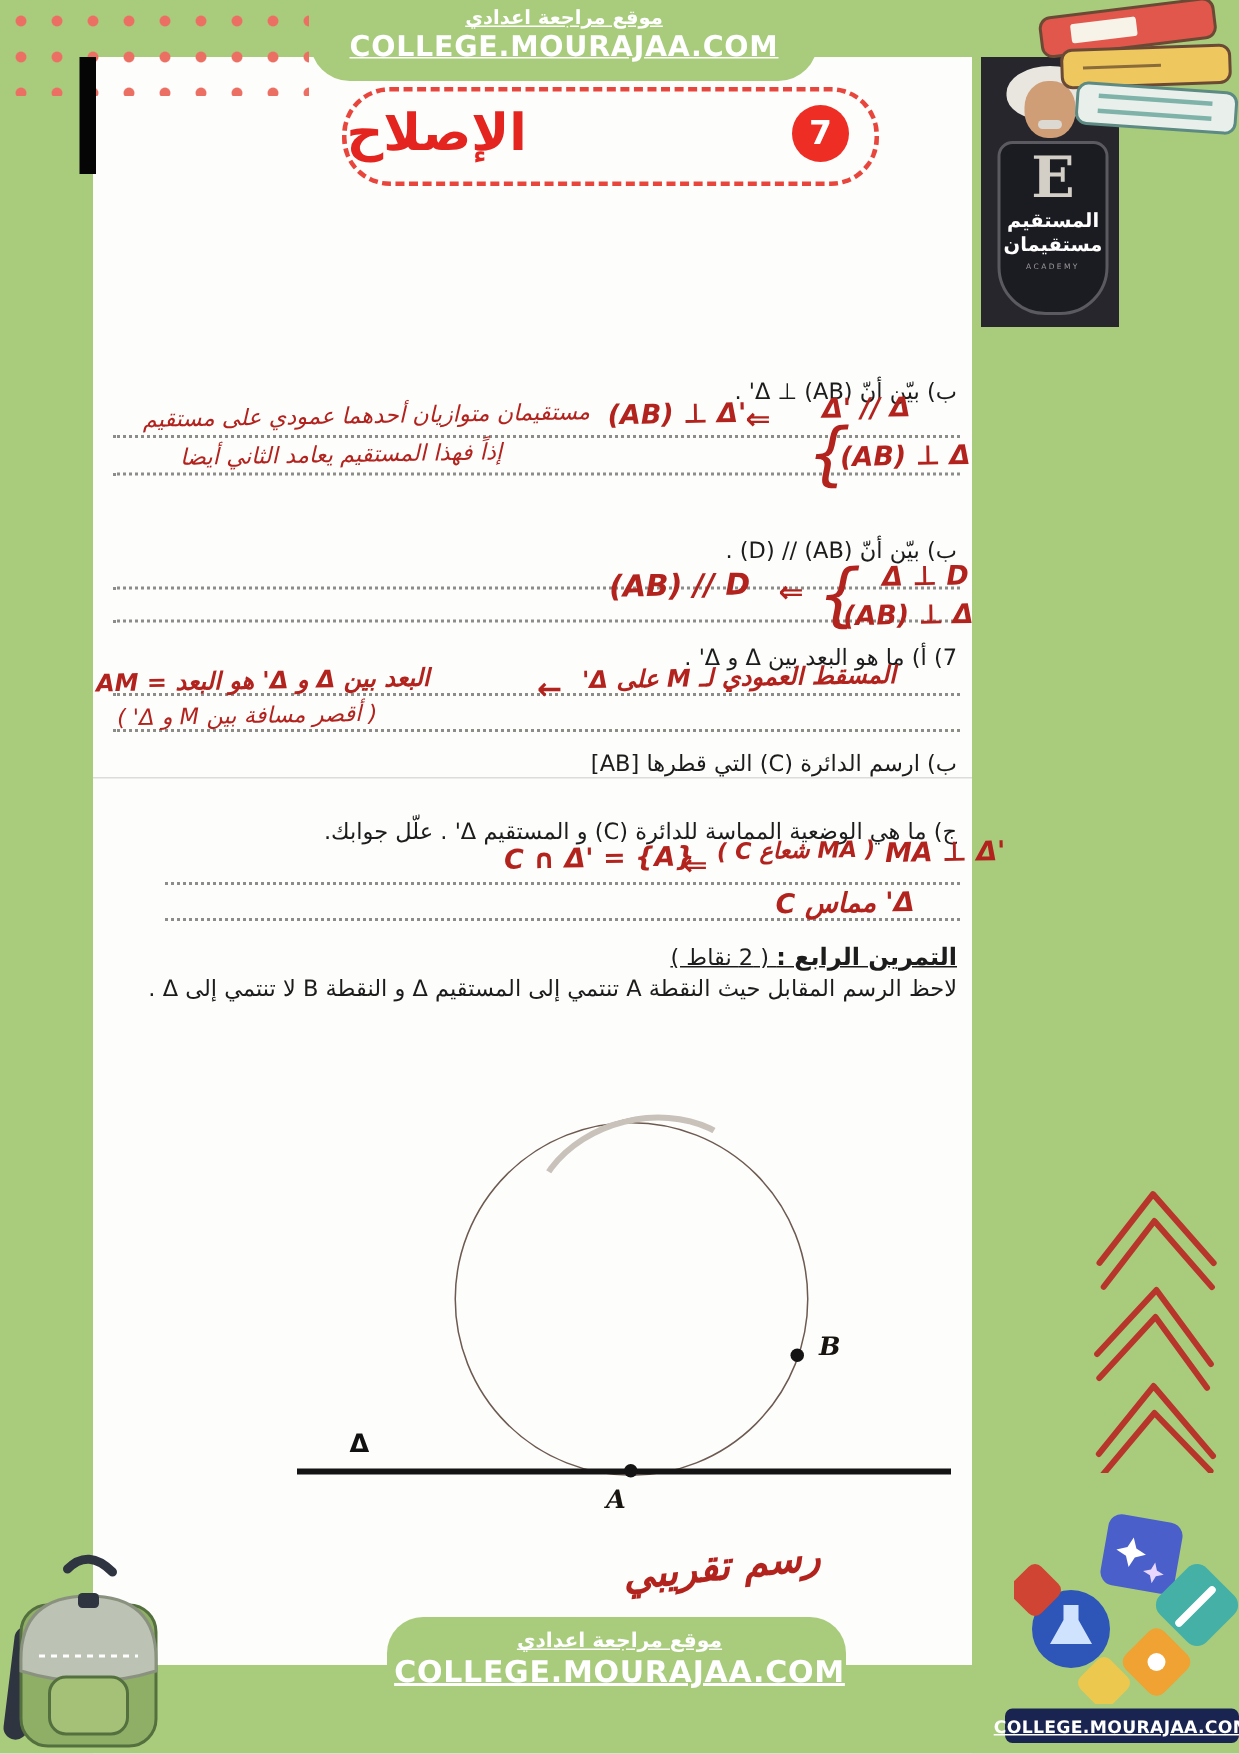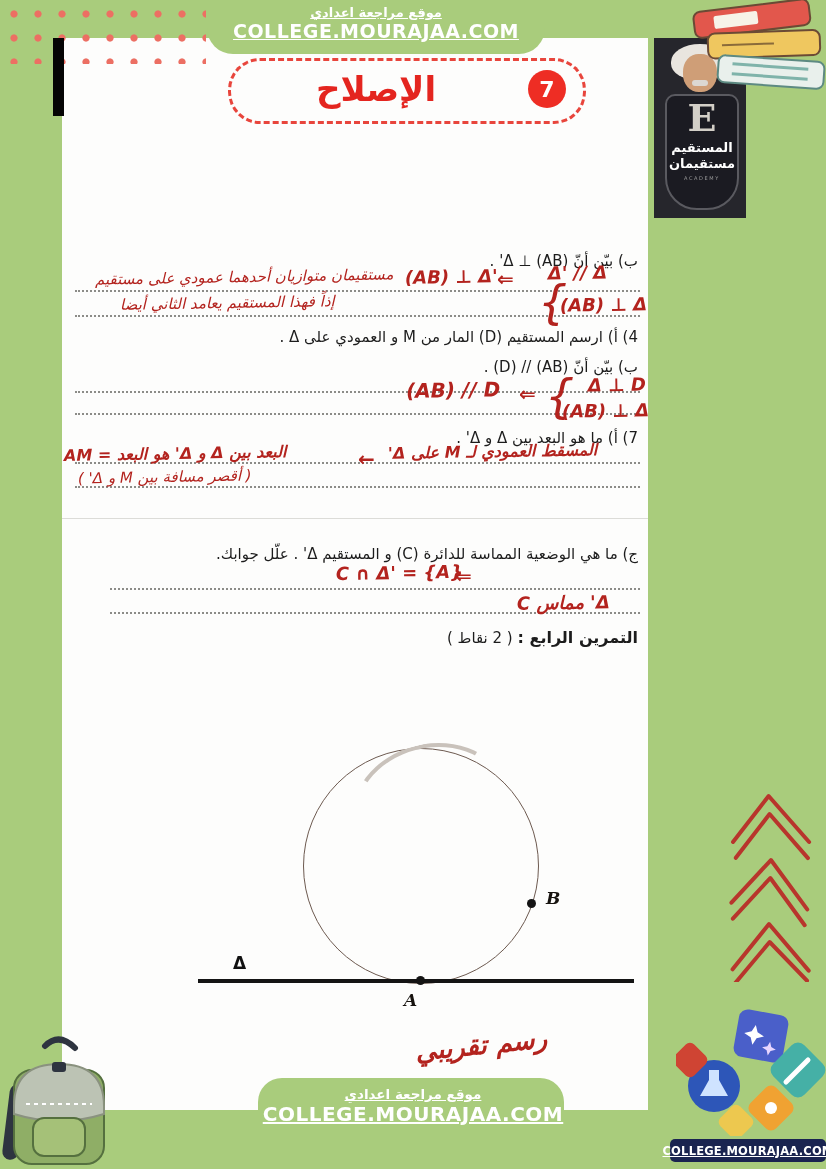--- a/index.html
+++ b/index.html
@@ -13,38 +13,38 @@
   .dots{left:0;top:0;width:206px;height:64px;
         background-image:radial-gradient(circle,var(--dot,#ec6f63) 3.2px,transparent 4px);
         background-size:24px 24px;background-position:2px 2px;}
   
   .top-tab{left:207px;top:0;width:338px;height:54px;background:var(--green,#a9cc7c);
            border-radius:0 0 26px 26px;text-align:center;}
   .tab-l1{margin-top:5px;font-size:13px;font-weight:bold;color:#fff;text-decoration:underline;}
   .tab-l2{font-size:19px;font-weight:bold;color:#fff;text-decoration:underline;letter-spacing:.5px;}
   
   .title-box{left:228px;top:58px;width:352px;height:60px;border:3px dashed #e8453c;border-radius:32px;}
-  .title-text{position:absolute;left:0;top:8px;width:290px;text-align:center;
+  .title-text{position:absolute;left:0;top:8px;width:290px;text-align:left;
               font-size:34px;font-weight:bold;color:var(--red,#e4251f);}
   .num-circle{position:absolute;left:297px;top:9px;width:38px;height:38px;border-radius:50%;
               background:#ee2d24;color:#fff;font-weight:bold;font-size:22px;
               display:flex;align-items:center;justify-content:center;}
   
   .logo{left:654px;top:38px;width:92px;height:180px;background:#26262c;overflow:hidden;}
   .hair{position:absolute;left:17px;top:6px;width:58px;height:36px;background:#e9e5df;border-radius:50% 50% 45% 45%;}
   .face{position:absolute;left:29px;top:16px;width:34px;height:38px;background:#cf9e77;border-radius:46%;}
   .stache{position:absolute;left:38px;top:42px;width:16px;height:6px;background:#dcd8d2;border-radius:3px;}
   .shield{position:absolute;left:11px;top:56px;width:70px;height:112px;background:#1b1b22;
           border:2px solid #5a5a60;border-radius:10px 10px 32px 32px;text-align:center;}
   .sh-letter{font-family:"DejaVu Serif",serif;color:#d3cfc7;font-size:38px;font-weight:bold;line-height:44px;}
   .sh-ar{color:#fff;font-size:13px;font-weight:bold;line-height:16px;}
   .sh-academy{color:#9a9a9a;font-size:5px;letter-spacing:1.6px;margin-top:3px;}
   
   .q{direction:rtl;white-space:nowrap;font-size:15px;color:var(--ink,#1c1c1c);right:188px;}
-  .ex-head{direction:rtl;white-space:nowrap;font-size:15px;color:var(--ink,#1c1c1c);right:188px;}
+  .ex-head{direction:rtl;white-space:nowrap;font-size:15px;color:var(--ink,#1c1c1c);right:188px;text-decoration:underline;}
   .ex-head b{font-size:16px;}
   .dotline{border-bottom:2px dotted #8c8c88;height:0;}
   
   .hw{color:var(--handwriting,#b3231e);font-style:italic;white-space:nowrap;}
   .hw-ar{direction:rtl;}
   .hw-f{font-weight:bold;font-size:18px;transform:rotate(-1deg);}
   .hw-s{font-size:15px;transform:rotate(-1deg);}
   .hw-brace{font-size:46px;font-weight:normal;line-height:40px;}
   .hw-arrow{font-size:20px;font-weight:bold;}
   .flexrow{display:flex;gap:6px;}
@@ -109,23 +109,23 @@
       <line x1="34" y1="44" x2="86" y2="44" stroke="#8a6b3a" stroke-width="2"></line>
     </g>
     <g transform="rotate(4 75 72)">
       <rect x="30" y="58" width="106" height="27" rx="7" fill="#e9f0ec" stroke="#5d8a82" stroke-width="2"></rect>
       <line x1="44" y1="66" x2="120" y2="66" stroke="#7fb3aa" stroke-width="3"></line>
       <line x1="44" y1="76" x2="120" y2="76" stroke="#7fb3aa" stroke-width="3"></line>
     </g>
   </svg>
 
   <div class="abs q" style="top:252px">ب) بيّن أنّ (AB) ⊥ Δ' .</div>
-  <div class="abs q" style="top:328px">4) أ) ارسم المستقيم (D) المار من M و العمودي على Δ .</div>
   <div class="abs q" style="top:358px">ب) بيّن أنّ (AB) // (D) .</div>
   <div class="abs q" style="top:429px">7) أ) ما هو البعد بين Δ و Δ' .</div>
+  <div class="abs q" style="top:500px">ب) ارسم الدائرة (C) التي قطرها [AB]</div>
   <div class="abs q" style="top:545px">ج) ما هي الوضعية المماسة للدائرة (C) و المستقيم Δ' . علّل جوابك.</div>
 
   <div class="abs dotline" style="left:75px;top:290px;width:565px"></div>
   <div class="abs dotline" style="left:75px;top:315px;width:565px"></div>
   <div class="abs dotline" style="left:75px;top:391px;width:565px"></div>
   <div class="abs dotline" style="left:75px;top:413px;width:565px"></div>
   <div class="abs dotline" style="left:75px;top:462px;width:565px"></div>
   <div class="abs dotline" style="left:75px;top:486px;width:565px"></div>
   <div class="abs dotline" style="left:110px;top:588px;width:530px"></div>
   <div class="abs dotline" style="left:110px;top:612px;width:530px"></div>
@@ -144,26 +144,31 @@
   <div class="abs hw hw-f" style="left:588px;top:374px">Δ ⊥ D</div>
   <div class="abs hw hw-f" style="left:562px;top:400px">(AB) ⊥ Δ</div>
 
   <div class="abs hw hw-s hw-ar" style="left:64px;top:444px;font-weight:bold;font-size:16px">البعد بين Δ و Δ' هو البعد = AM</div>
   <div class="abs hw hw-arrow" style="left:358px;top:447px">←</div>
   <div class="abs hw hw-s hw-ar" style="left:388px;top:442px;font-weight:bold;font-size:16px">المسقط العمودي لـ M على Δ'</div>
   <div class="abs hw hw-s hw-ar" style="left:78px;top:468px">( أقصر مسافة بين M و Δ' )</div>
 
   <div class="abs hw hw-f" style="left:336px;top:562px">C ∩ Δ' = {A}</div>
   <div class="abs hw hw-arrow" style="left:455px;top:564px">⇐</div>
+  <div class="abs hw flexrow" style="left:478px;top:558px">
+    <span class="hw-s hw-ar" style="font-weight:bold">( MA شعاع C )</span>
+    <span class="hw-f">MA ⊥ Δ'</span>
+  </div>
   <div class="abs hw hw-f hw-ar" style="left:517px;top:592px">Δ' مماس C</div>
 
   <div class="abs ex-head" style="top:628px">
     <b>التمرين الرابع :</b>
     <span>( 2 نقاط )</span>
   </div>
+  <div class="abs q" style="top:650px">لاحظ الرسم المقابل حيث النقطة A تنتمي إلى المستقيم Δ و النقطة B لا تنتمي إلى Δ .</div>
 
   <div class="abs circle"></div>
   <div class="abs smudge"></div>
   <div class="abs tangent"></div>
   <div class="abs lbl-delta" style="left:233px;top:953px">Δ</div>
   <div class="abs pt" style="left:416px;top:976px"></div>
   <div class="abs lbl-math" style="left:404px;top:990px">A</div>
   <div class="abs pt" style="left:527px;top:899px"></div>
   <div class="abs lbl-math" style="left:546px;top:888px">B</div>
   <div class="abs hw hw-ar sketch">رسم تقريبي</div>

